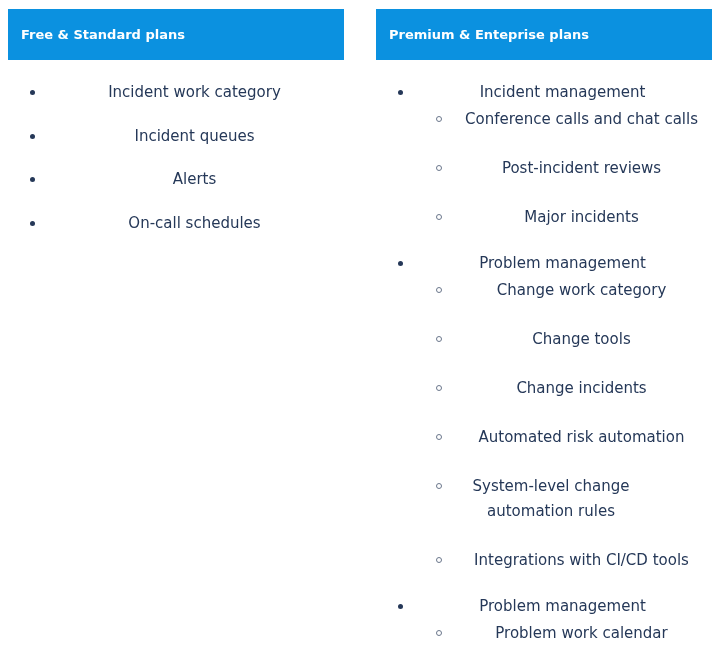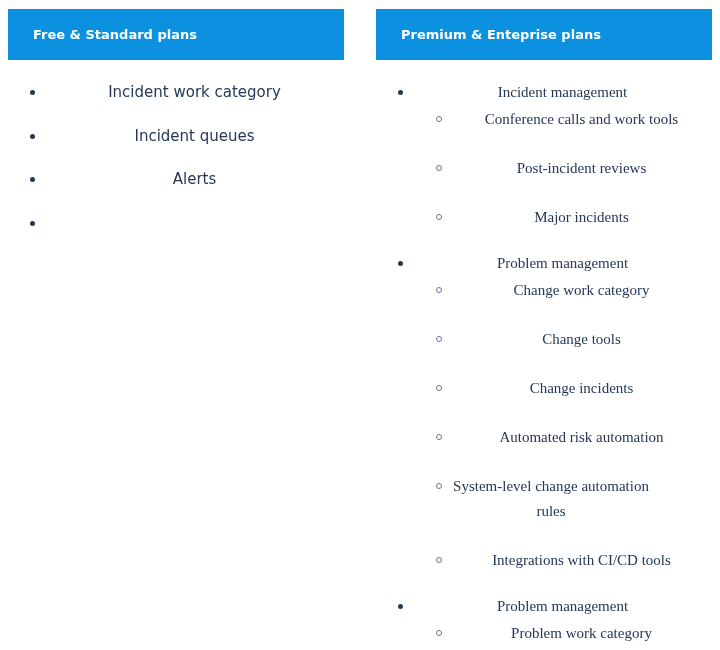--- a/index.html
+++ b/index.html
@@ -2,76 +2,76 @@
 <html><head>
 <meta charset="utf-8">
 <style>
   html, body { margin: 0; padding: 0; background: #ffffff; }
   body { width: 720px; height: 650px; position: relative; overflow: hidden;
          font-family: "DejaVu Sans", sans-serif; color: #253858; }
   .col { position: absolute; top: 9px; }
   .col.left { left: 8px; width: 336px; }
   .col.right { left: 376px; width: 336px; }
   .header { height: 51px; background: #0b91e0; color: #ffffff; font-weight: bold;
-            font-size: 13px; display: flex; align-items: center; padding-left: 25px;
+            font-size: 13px; display: flex; align-items: center; padding-left: 13px;
             box-sizing: border-box; }
   ul.l1 { list-style: none; margin: 0; padding: 0; }
   .left ul.l1 { margin-top: 22px; }
   .right ul.l1 { margin-top: 22px; }
   .l1 > li { position: relative; padding-left: 37px; font-size: 15px; line-height: 20px; text-align: center; }
   .left .l1 > li { margin-bottom: 23.7px; }
-  .right .l1 > li { margin-bottom: 23px; font-family: Liberation Serif, serif; }
+  .right .l1 > li { margin-bottom: 23px; }
   .l1 > li > .bul { position: absolute; left: 22px; top: 8px; width: 5px; height: 5px;
                     border-radius: 50%; background: #253858; }
   ul.l2 { list-style: none; margin: 5px 0 0 0; padding: 0; }
   .l2 > li { position: relative; padding-left: 38px; margin-bottom: 24px; line-height: 25px; font-size: 15px; }
   .l2 > li:last-child { margin-bottom: 0; }
   .l2 > li > .cir { position: absolute; left: 23px; top: 9px; width: 4px; height: 4px;
                     border-radius: 50%; border: 1px solid #6b778c; }
   .txt { display: inline-block; }
 </style>
 </head>
 <body>
 
 <div class="col left">
   <div class="header">Free &amp; Standard plans</div>
   <ul class="l1">
     <li><span class="bul"></span><span class="txt">Incident work category</span></li>
     <li><span class="bul"></span><span class="txt">Incident queues</span></li>
     <li><span class="bul"></span><span class="txt">Alerts</span></li>
-    <li><span class="bul"></span></li>
+    <li><span class="bul"></span><span class="txt">On-call schedules</span></li>
   </ul>
 </div>
 
 <div class="col right">
   <div class="header">Premium &amp; Enteprise plans</div>
   <ul class="l1">
     <li>
       <span class="bul"></span>
       <span class="txt">Incident management</span>
       <ul class="l2">
-        <li><span class="cir"></span><span class="txt">Conference calls and work tools</span></li>
+        <li><span class="cir"></span><span class="txt">Conference calls and chat calls</span></li>
         <li><span class="cir"></span><span class="txt">Post-incident reviews</span></li>
         <li><span class="cir"></span><span class="txt">Major incidents</span></li>
       </ul>
     </li>
     <li>
       <span class="bul"></span>
       <span class="txt">Problem management</span>
       <ul class="l2">
         <li><span class="cir"></span><span class="txt">Change work category</span></li>
         <li><span class="cir"></span><span class="txt">Change tools</span></li>
         <li><span class="cir"></span><span class="txt">Change incidents</span></li>
         <li><span class="cir"></span><span class="txt">Automated risk automation</span></li>
         <li style="width:200px"><span class="cir"></span><span class="txt">System-level change automation rules</span></li>
         <li><span class="cir"></span><span class="txt">Integrations with CI/CD tools</span></li>
       </ul>
     </li>
     <li>
       <span class="bul"></span>
       <span class="txt">Problem management</span>
       <ul class="l2">
-        <li><span class="cir"></span><span class="txt">Problem work category</span></li>
+        <li><span class="cir"></span><span class="txt">Problem work calendar</span></li>
 
       </ul>
     </li>
   </ul>
 </div>
 
 </body></html>

